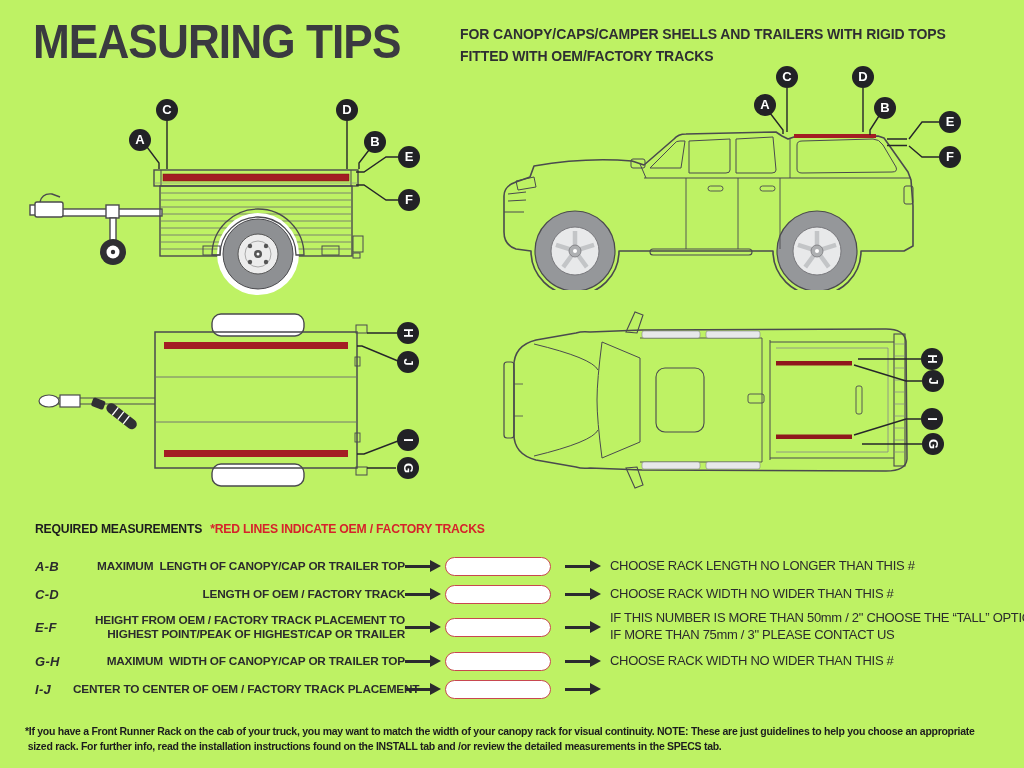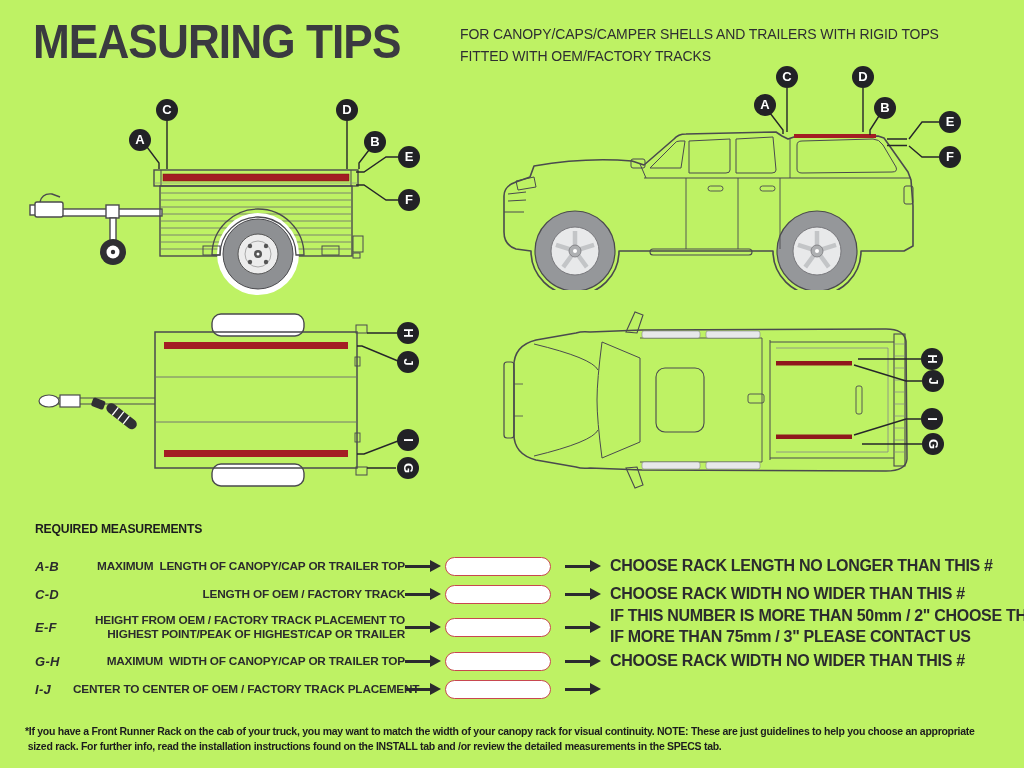--- a/index.html
+++ b/index.html
@@ -2,38 +2,38 @@
 <html><head>
 <meta charset="utf-8">
 <style>
   html,body{margin:0;padding:0;background:#ffffff;}
   #stage{position:relative;width:1024px;height:768px;background:#bef264;overflow:hidden;
          font-family:"Liberation Sans",sans-serif;color:#2b2b2e;}
   
   .title{position:absolute;left:33px;top:14px;font-size:48px;font-weight:bold;
          letter-spacing:-1px;color:#3a3a40;transform:scaleX(0.92);transform-origin:left top;
          white-space:nowrap;}
-  .subtitle{position:absolute;left:460px;top:24px;font-size:14px;font-weight:normal;
+  .subtitle{position:absolute;left:460px;top:24px;font-size:14px;font-weight:bold;
             color:#2e2e32;line-height:1.55;white-space:pre;letter-spacing:-0.1px;}
   
   .fig{position:absolute;}
   .fig svg{position:absolute;left:0;top:0;}
   .marker{position:absolute;width:22px;height:22px;border-radius:50%;background:#222226;
           color:#fff;font-size:13px;font-weight:bold;line-height:22px;text-align:center;}
   .marker.rot{transform:rotate(90deg);}
   
   .legend{position:absolute;left:35px;top:522px;display:flex;gap:8px;align-items:baseline;}
   .legend .req{font-size:12.2px;font-weight:bold;color:#1c1c1e;letter-spacing:-0.2px;}
   .legend .rednote{font-size:12.2px;font-weight:bold;color:#d6232b;letter-spacing:-0.2px;}
   
   .mrow{position:absolute;left:35px;width:975px;display:grid;
         grid-template-columns:38px 332px 40px 120px 45px 1fr;align-items:center;}
   .mid{font-size:13px;font-weight:bold;letter-spacing:0.3px;font-style:italic;}
   .mdesc{font-size:11.8px;font-weight:bold;white-space:pre;line-height:1.22;letter-spacing:-0.2px;text-align:right;}
-  .mrec{font-size:16px;font-weight:bold;white-space:pre;line-height:1.3;letter-spacing:-0.3px;}
+  .mrec{font-size:13px;font-weight:normal;white-space:pre;line-height:1.3;letter-spacing:-0.3px;}
   .arr{width:36px;height:12px;position:relative;justify-self:start;}
   .arr::before{content:'';position:absolute;left:0;top:4.5px;width:25px;height:3.2px;background:#2b2b2e;}
   .arr::after{content:'';position:absolute;right:0;top:0;width:0;height:0;
               border-left:11px solid #2b2b2e;border-top:6px solid transparent;border-bottom:6px solid transparent;}
   .pill{width:104px;height:17px;border:1.7px solid #c84750;border-radius:10px;background:#fff;
         justify-self:start;font-size:11px;line-height:17px;text-align:center;color:#2b2b2e;}
   
   .footnote{position:absolute;left:25px;top:724px;font-size:11.3px;font-weight:bold;color:#1c1c1e;
             letter-spacing:-0.3px;line-height:1.32;white-space:pre;transform:scaleX(0.93);
             transform-origin:left top;}
@@ -195,20 +195,21 @@
       <path class="lead" d="M431,59 H368 M432,81 H416 L364,65 M431,119 H416 L364,135 M432,144 H372"></path>
     </svg>
     <div class="marker rot" style="left:431px;top:48px">H</div>
     <div class="marker rot" style="left:432px;top:70px">J</div>
     <div class="marker rot" style="left:431px;top:108px">I</div>
     <div class="marker rot" style="left:432px;top:133px">G</div>
   </div>
 
   <div class="legend">
     <span class="req">REQUIRED MEASUREMENTS</span>
+    <span class="rednote">*RED LINES INDICATE OEM / FACTORY TRACKS</span>
   </div>
 
   <div class="mrow" style="top:552px;height:28px">
     <div class="mid">A-B</div>
     <div class="mdesc">MAXIMUM  LENGTH OF CANOPY/CAP OR TRAILER TOP</div>
     <div class="arr"></div>
     <div class="pill"></div>
     <div class="arr"></div>
     <div class="mrec">CHOOSE RACK LENGTH NO LONGER THAN THIS #</div>
   </div>

